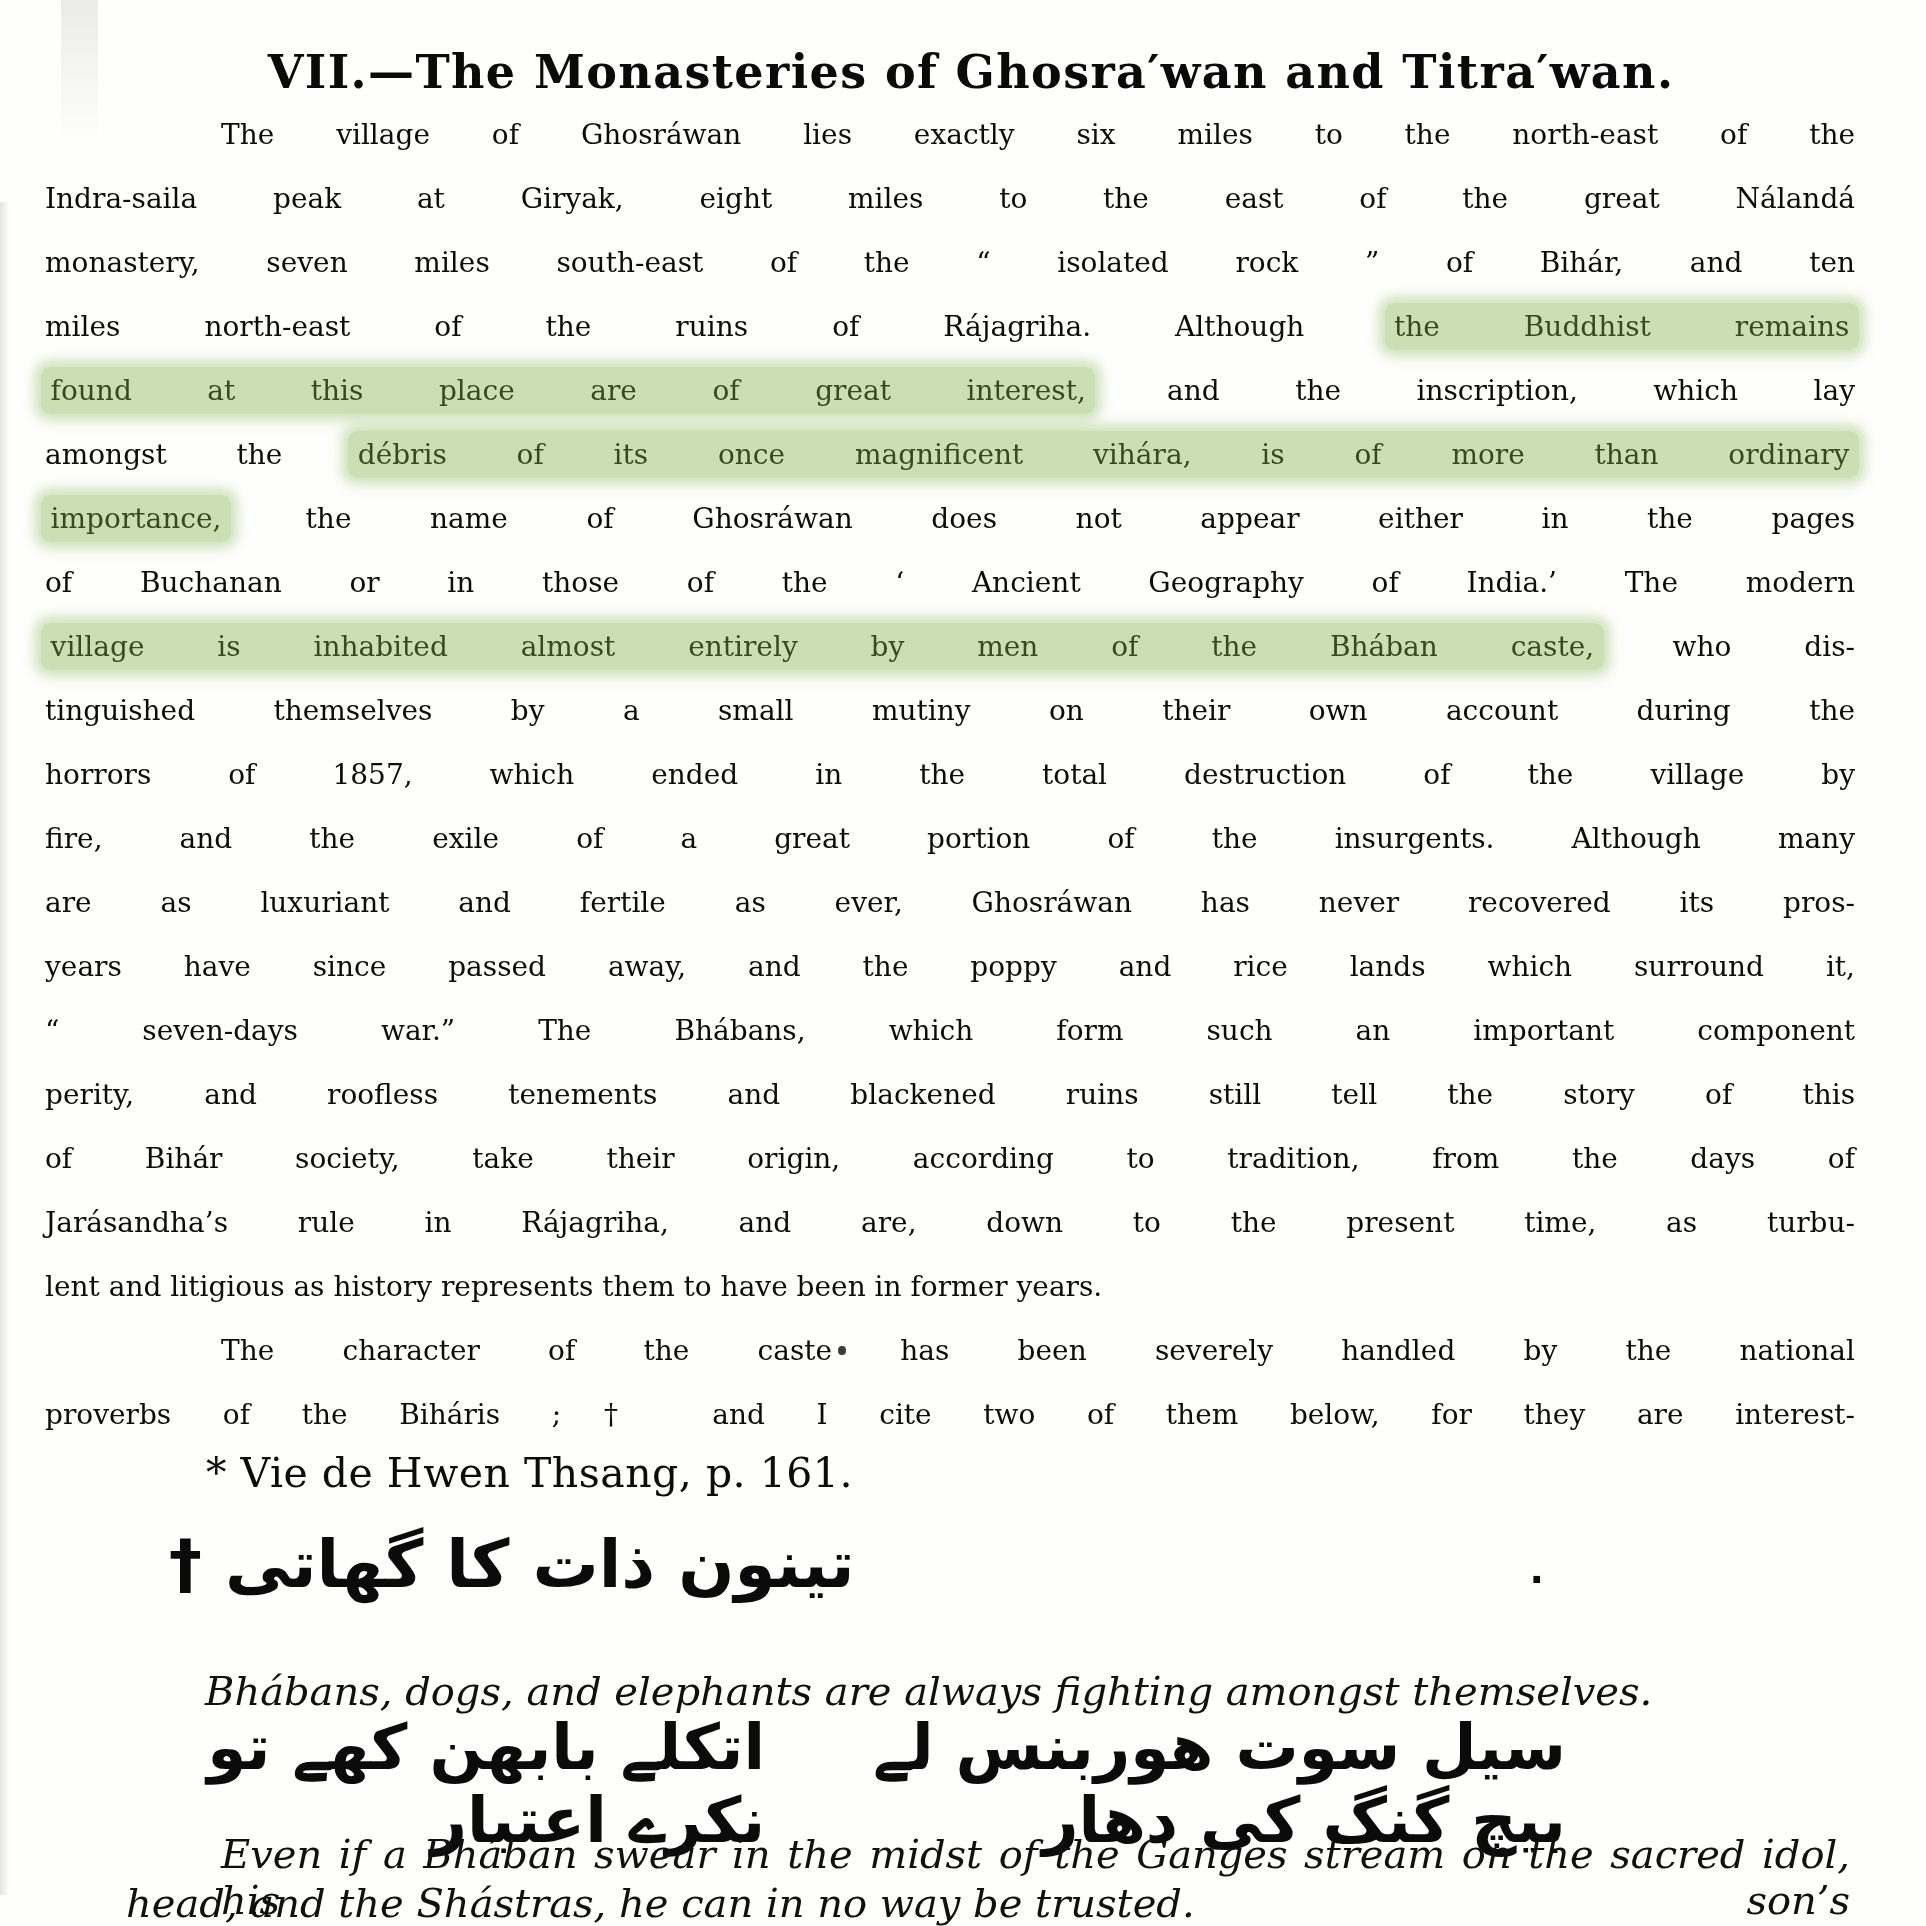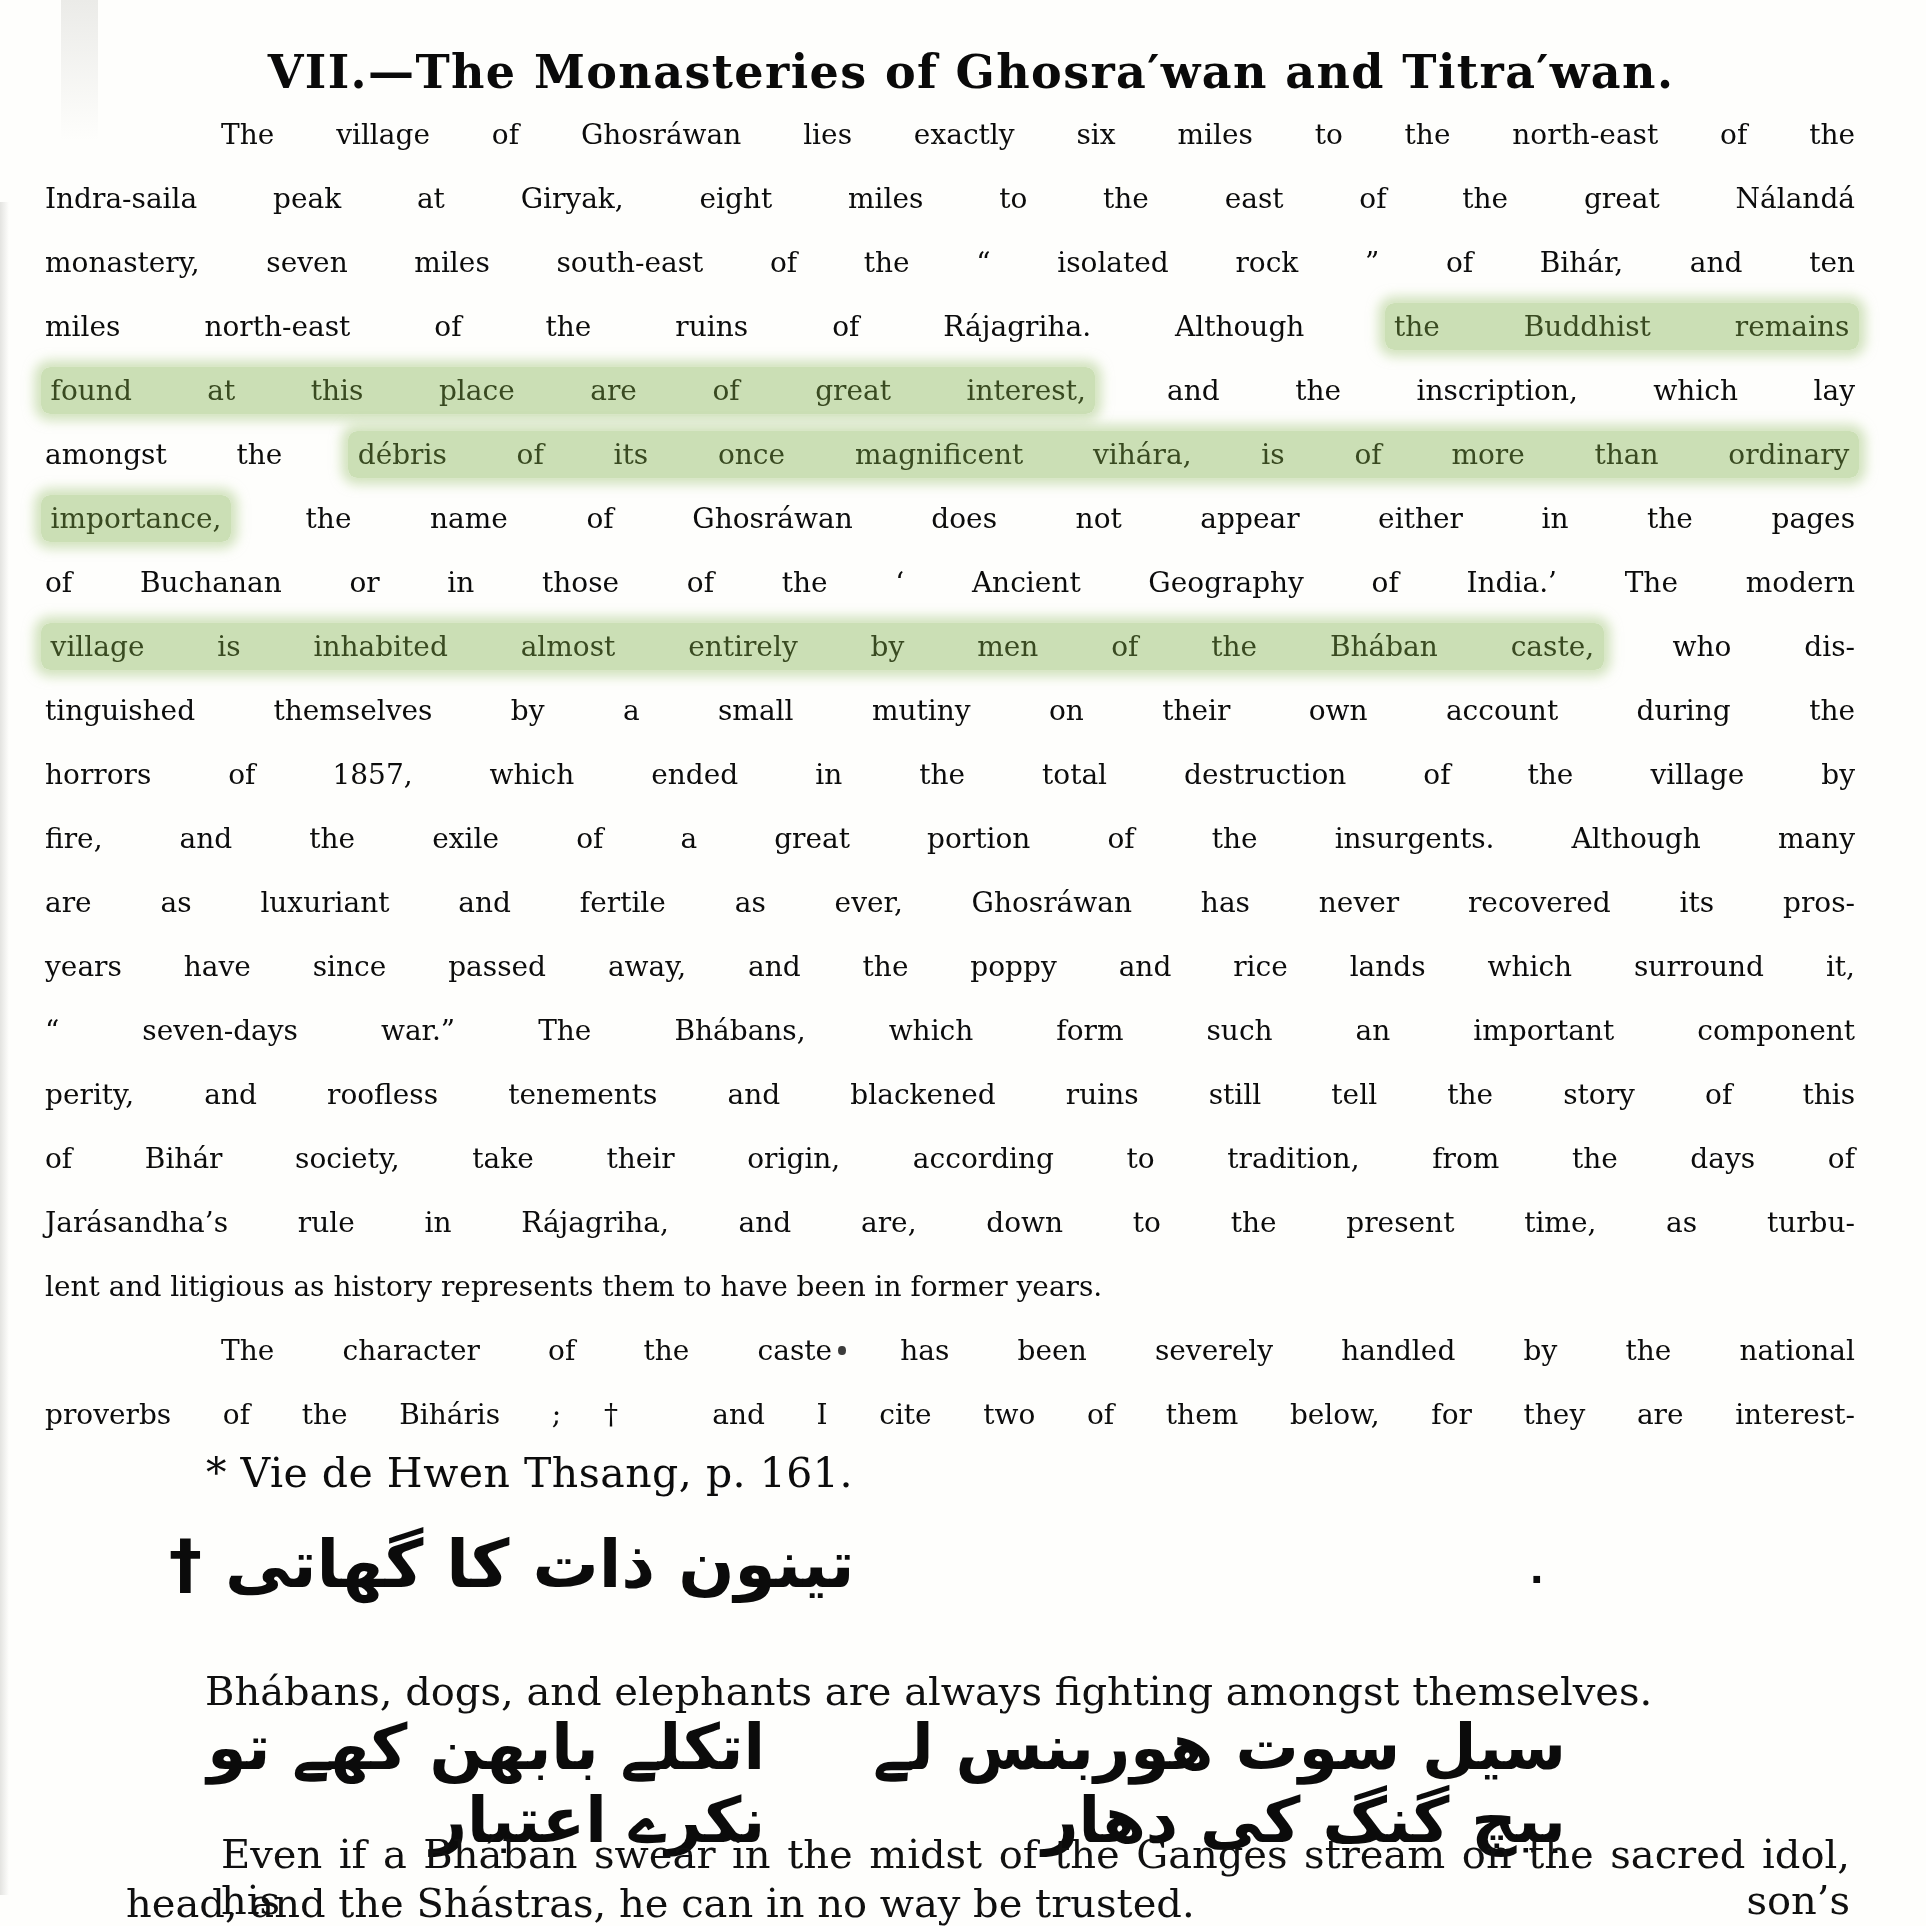--- a/index.html
+++ b/index.html
@@ -65,20 +65,21 @@
     align-items: baseline;
     font-family: "DejaVu Sans", "Liberation Sans", sans-serif;
     font-weight: bold;
     color: #0b0b0b;
   }
   #urdu1 { top: 1526px; left: 169px; width: 1375px; font-size: 66px; }
   #urdu2 { top: 1711px; left: 174px; width: 1392px; font-size: 63px; }
   .u-dot { font-size: 38px; align-self: flex-end; padding-bottom: 11.3px; }
   .fnit {
     position: absolute;
+    font-style: italic;
     font-size: 40px;
     color: #101010;
   }
   #fn-it1 { top: 1668px; left: 205px; }
   #fn-it2a { top: 1831px; left: 221px; width: 1629px; text-align: justify; text-align-last: justify; }
   #fn-it2b { top: 1880px; left: 126px; }
 </style>
 </head>
 <body>
 

